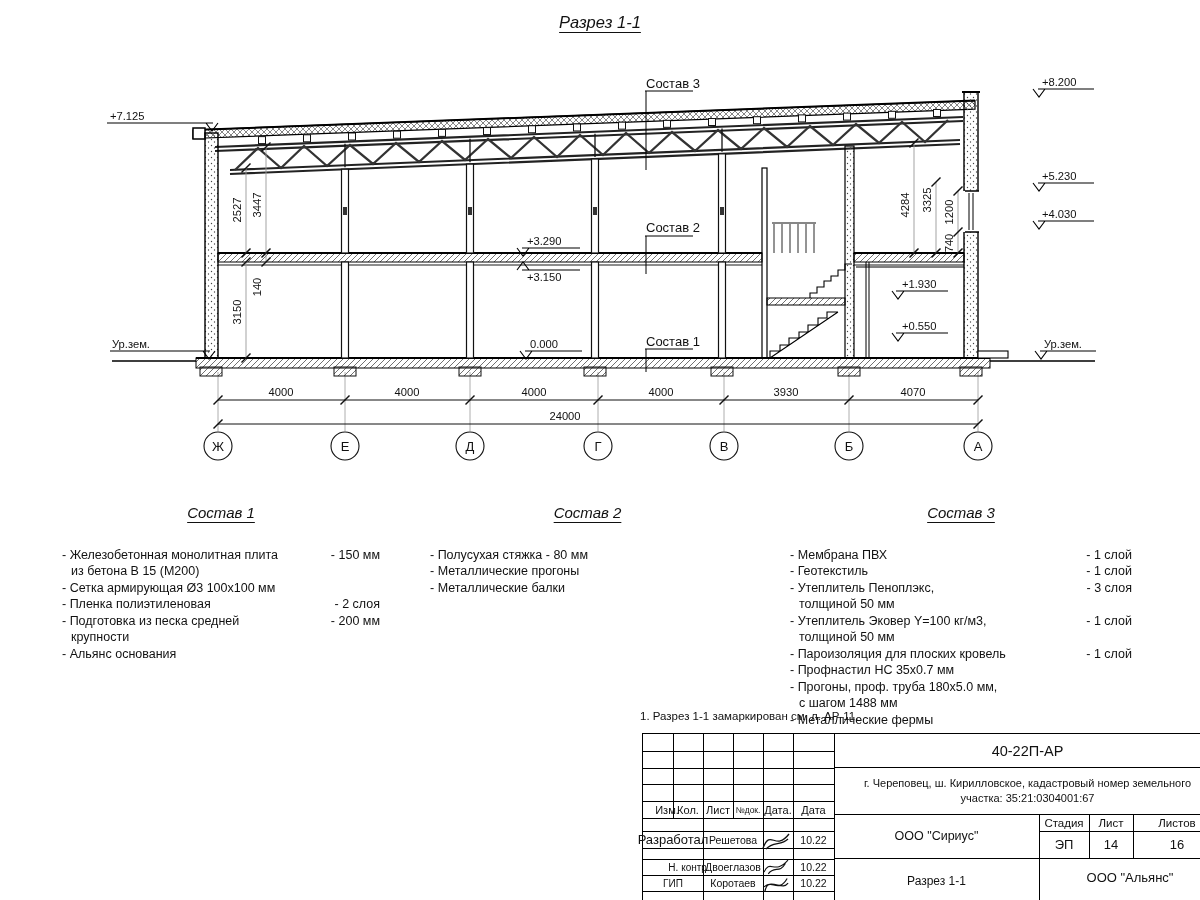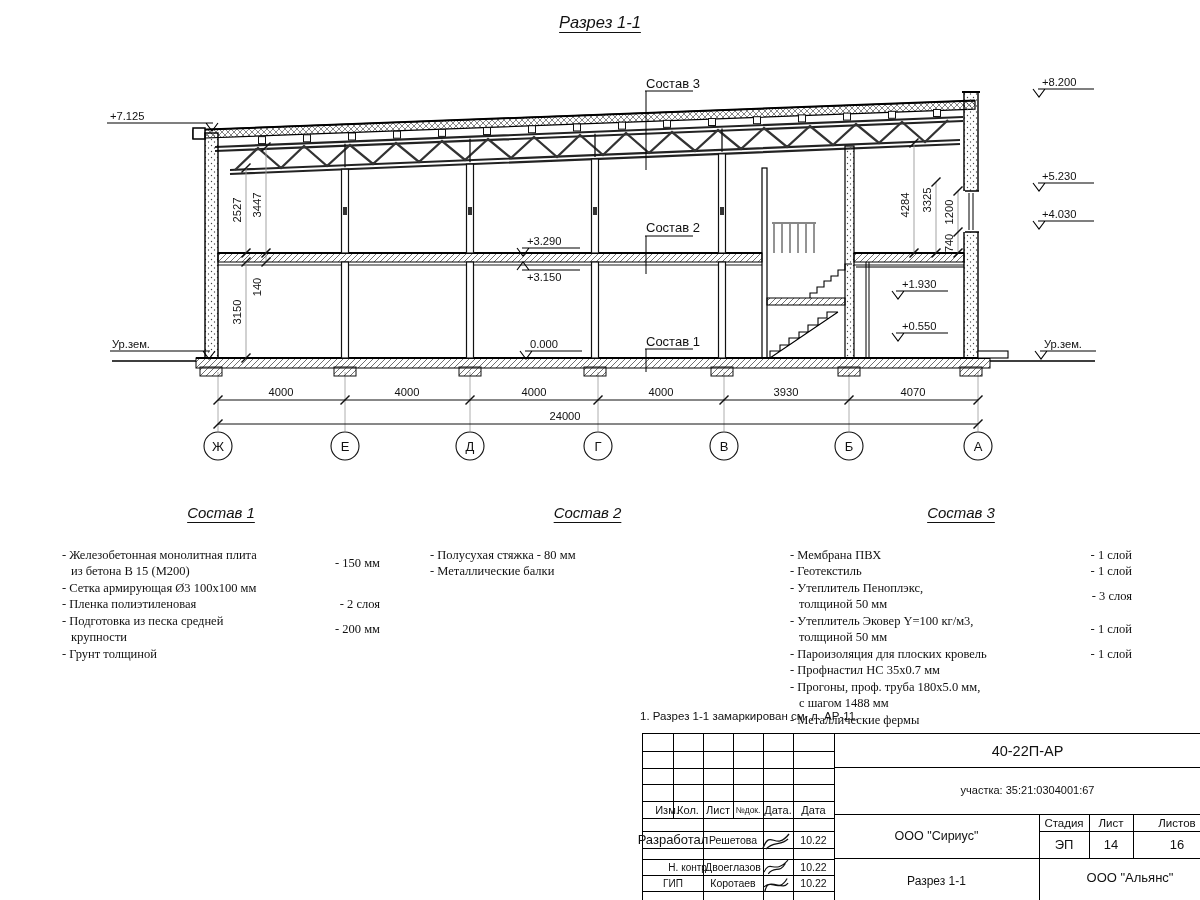--- a/index.html
+++ b/index.html
@@ -8,21 +8,21 @@
   .sheet{position:relative;width:1200px;height:900px;background:#fff;}
   .main-title{position:absolute;top:13px;left:0;width:1200px;text-align:center;
     font-style:italic;font-size:16.5px;}
   .main-title span{text-decoration:underline;text-underline-offset:4px;}
   #drawing{position:absolute;top:0;left:0;}
   #drawing text{font-family:"Liberation Sans","DejaVu Sans",sans-serif;font-size:11.2px;fill:#111;}
   #drawing text.big{font-size:13px;}
   .comp{position:absolute;font-size:12.5px;line-height:1.32;}
   .comp-title{text-align:center;font-style:italic;font-size:15px;
     text-decoration:underline;text-underline-offset:4px;margin-bottom:24px;}
-  .item{display:flex;justify-content:space-between;align-items:center;font-family:Liberation Serif, serif;}
+  .item{display:flex;justify-content:space-between;align-items:flex-start;}
   .item .cont{padding-left:9px;}
   .item .val{white-space:nowrap;padding-left:8px;}
   .note{position:absolute;left:640px;top:710px;font-size:11.5px;}
   .tb{position:absolute;left:642px;top:733px;width:578px;height:190px;
     border:1.6px solid #000;font-size:11px;}
   .tb .vl{position:absolute;width:1px;background:#000;}
   .tb .hl{position:absolute;height:1px;background:#000;}
   .tb .cell{position:absolute;display:flex;align-items:center;justify-content:center;
     text-align:center;overflow:visible;white-space:nowrap;}
   .tb .sig{position:absolute;}
@@ -260,32 +260,38 @@
         </div>
         <div class="item">
           <div class="lines">
             <div>- Подготовка из песка средней</div>
             <div class="cont">крупности</div>
           </div>
           <div class="val">- 200 мм</div>
         </div>
         <div class="item">
           <div class="lines">
-            <div>- Грунт толщиной</div>
+            <div>- Альянс основания</div>
           </div>
           <div class="val"></div>
         </div>
       </div>
   </div>
   <div class="comp" style="left:430px;top:503px;width:315px">
     <div class="comp-title">Состав 2</div>
     <div class="comp-items">
         <div class="item">
           <div class="lines">
             <div>- Полусухая стяжка - 80 мм</div>
+          </div>
+          <div class="val"></div>
+        </div>
+        <div class="item">
+          <div class="lines">
+            <div>-  Металлические прогоны</div>
           </div>
           <div class="val"></div>
         </div>
         <div class="item">
           <div class="lines">
             <div>- Металлические балки</div>
           </div>
           <div class="val"></div>
         </div>
       </div>
@@ -397,20 +403,21 @@
     </svg>
     <svg class="sig" style="left:116px;top:121px" width="34" height="24" viewBox="0 0 34 28">
       <path d="M3,20 C10,4 15,24 31,6 M8,22 C15,12 21,22 28,10" stroke="#111" stroke-width="1.3" fill="none"></path>
     </svg>
     <svg class="sig" style="left:116px;top:138px" width="34" height="26" viewBox="0 0 34 28">
       <path d="M5,21 C9,3 19,25 29,7 M4,16 C14,8 24,20 30,12" stroke="#111" stroke-width="1.3" fill="none"></path>
     </svg>
 
     <div class="cell" style="left:191px;top:0;width:387px;height:33px;font-size:14.5px">40-22П-АР</div>
     <div class="cell" style="left:191px;top:33px;width:387px;height:47px;flex-direction:column;justify-content:center;line-height:1.3;font-size:11px">
+      <div>г. Череповец, ш. Кирилловское, кадастровый номер земельного</div>
       <div>участка: 35:21:0304001:67</div>
     </div>
     <div class="cell" style="left:191px;top:80px;width:205px;height:44px;font-size:12.5px">ООО "Сириус"</div>
     <div class="cell" style="left:191px;top:124px;width:205px;height:44px;align-items:flex-start;padding-top:16px;font-size:12px">Разрез 1-1</div>
     <div class="cell" style="left:396px;top:80px;width:50px;height:17px;font-size:11.5px">Стадия</div>
     <div class="cell" style="left:446px;top:80px;width:44px;height:17px;font-size:11.5px">Лист</div>
     <div class="cell" style="left:490px;top:80px;width:88px;height:17px;font-size:11.5px">Листов</div>
     <div class="cell" style="left:396px;top:97px;width:50px;height:27px;font-size:13px">ЭП</div>
     <div class="cell" style="left:446px;top:97px;width:44px;height:27px;font-size:13px">14</div>
     <div class="cell" style="left:490px;top:97px;width:88px;height:27px;font-size:13px">16</div>

